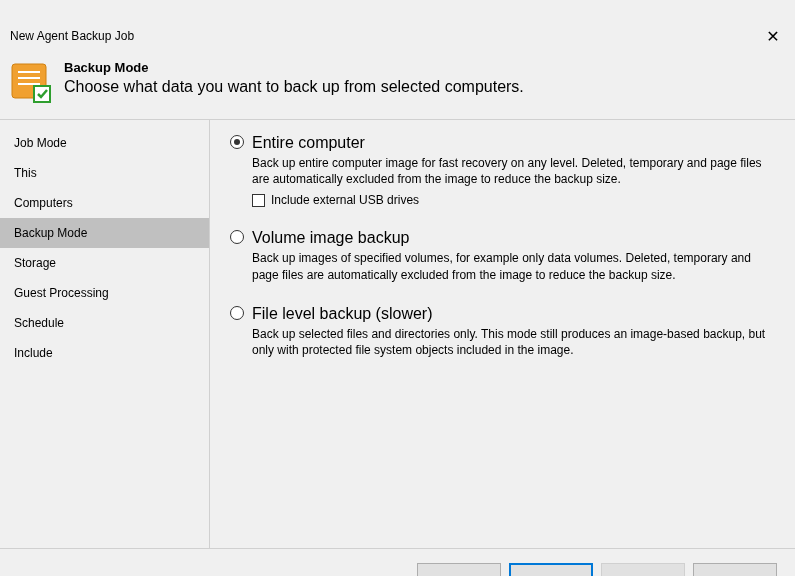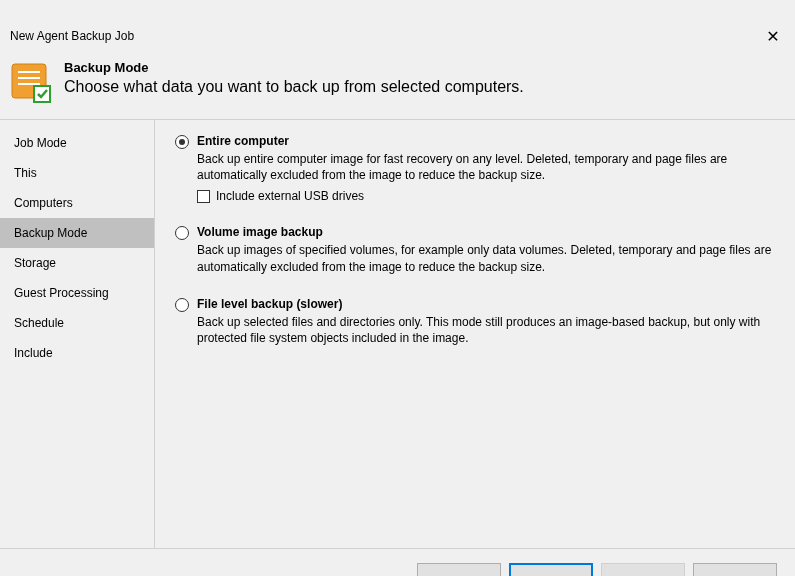--- a/index.html
+++ b/index.html
@@ -4,29 +4,29 @@
   <style>
     * { box-sizing: border-box; margin: 0; padding: 0; font-family: "Segoe UI", Tahoma, sans-serif; font-size: 12px; }
     body { background: #f0f0f0; width: 795px; height: 576px; overflow: hidden; }
     .titlebar { display: flex; justify-content: space-between; align-items: center; padding: 24px 10px 4px 10px; }
     .close-btn { width: 24px; height: 24px; display: flex; align-items: center; justify-content: center; font-size: 16px; cursor: default; }
     .header { display: flex; align-items: flex-start; padding: 8px 10px 12px 10px; border-bottom: 1px solid #d0d0d0; }
     .header-icon { margin-right: 10px; }
     .header-text h2 { font-size: 13px; font-weight: bold; margin-bottom: 3px; }
     .header-text p { font-size: 16px; }
     .body { display: flex; height: 428px; }
-    .sidebar { width: 155px; border-right: 1px solid #d0d0d0; padding-top: 8px; }
+    .sidebar { width: 210px; border-right: 1px solid #d0d0d0; padding-top: 8px; }
     .sidebar-item { padding: 8px 14px; cursor: default; }
     .sidebar-item.active { background: #c0c0c0; }
     .content { flex: 1; padding: 14px 20px; }
     .option { margin-bottom: 22px; display: flex; align-items: flex-start; }
     .radio { width: 14px; height: 14px; border: 1px solid #333; border-radius: 50%; margin-right: 8px; margin-top: 1px; flex-shrink: 0; display: flex; align-items: center; justify-content: center; background: #fff; }
     .radio.selected::after { content: ""; width: 6px; height: 6px; background: #333; border-radius: 50%; }
     .option-body { flex: 1; }
-    .option-title { font-weight: bold; font-size: 12px; margin-bottom: 3px; }
+    .option-title { font-weight: normal; font-size: 16px; margin-bottom: 3px; }
     .option-desc { font-size: 12px; line-height: 1.35; color: #000; }
     .sub-check { display: flex; align-items: center; margin-top: 6px; }
     .checkbox { width: 13px; height: 13px; border: 1px solid #333; margin-right: 6px; flex-shrink: 0; background: #fff; }
     .footer { display: flex; justify-content: flex-end; padding: 14px 18px; gap: 8px; border-top: 1px solid #d0d0d0; }
     .btn { min-width: 84px; height: 41px; border: 1px solid #adadad; background: #e1e1e1; display: flex; align-items: center; justify-content: center; font-size: 12px; }
     .btn.primary { border: 2px solid #0078d7; }
     .btn.disabled { color: #be185d; border-color: #d0d0d0; }
   </style>
 </head>
 <body>

